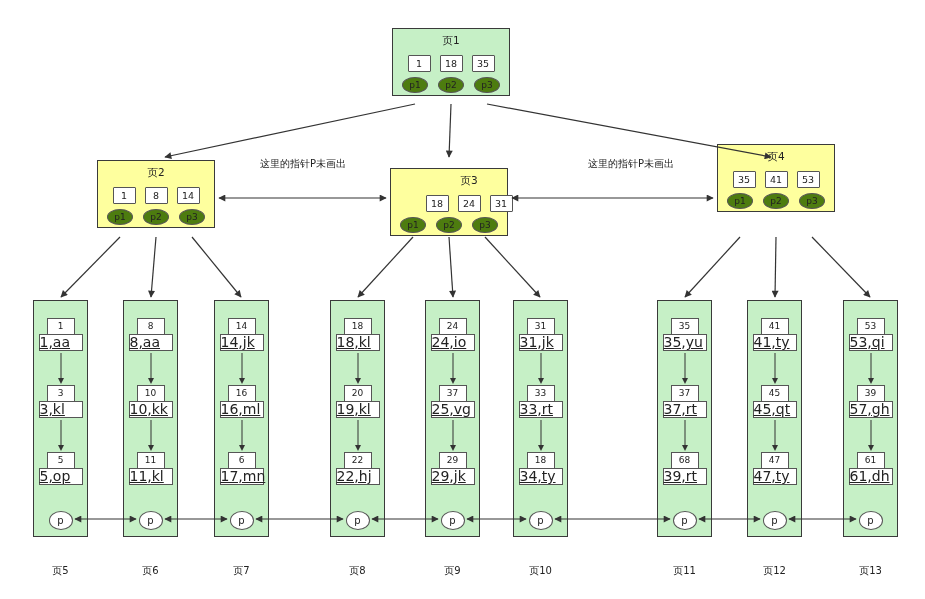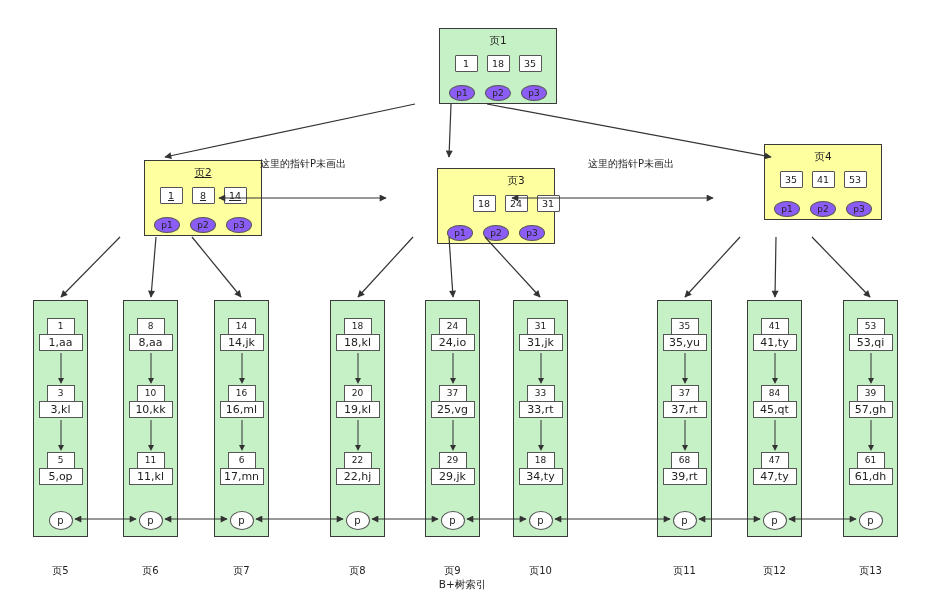--- a/index.html
+++ b/index.html
@@ -3,56 +3,55 @@
 <meta charset="utf-8">
 <style>
   html,body { margin:0; padding:0; background:#fff; }
   #stage {
     position:relative; width:925px; height:599px; overflow:hidden;
     font-family:"DejaVu Sans","Liberation Sans",sans-serif; color:#222;
     background:#fff;
   }
   
   .node {
-    position:absolute; width:118px; height:76px; box-sizing:border-box;
+    position:absolute; width:118px; height:68px; box-sizing:border-box;
     border:1.6px solid var(--border-color,#3a3a3a);
-    margin-left:47px;
   }
   .node-green { background:var(--leaf-fill,#c6f0c6); }
   .node-yellow { background:var(--internal-fill,#feff9e); }
   .node-title { text-align:center; font-size:10.5px; margin-top:5px; }
   .key-row { display:flex; justify-content:center; gap:9px; margin-top:7px; }
   .kbox {
     min-width:13px; padding:0 4px; height:15px; line-height:15px;
     font-size:9.5px; text-align:center; background:#fff;
     border:1.2px solid #555; border-radius:1px;
   }
   .ptr-row { position:absolute; left:0; right:0; bottom:2px; display:flex; justify-content:center; gap:10px; }
   .oval {
     width:26px; height:16px; box-sizing:border-box; border-radius:50%;
-    background:#8b5cf6; border:1.2px solid #555;
+    background:#4d7c0f; border:1.2px solid #555;
     font-size:9px; line-height:14px; text-align:center;
   }
   
   .leaf-wrap { position:absolute; top:300px; width:55px; }
   .leaf {
     width:55px; height:237px; box-sizing:border-box;
     border:1.6px solid var(--border-color,#3a3a3a);
     background:var(--leaf-fill,#c6f0c6);
     display:flex; flex-direction:column; align-items:center;
     padding-top:17px;
   }
   .entry { display:flex; flex-direction:column; align-items:center; }
   .kbox2 {
     width:26px; height:15px; line-height:15px; box-sizing:content-box;
     font-size:9px; text-align:center; background:#fff; border:1.1px solid #555;
   }
   .vbox {
     width:42px; height:15px; line-height:15px; margin-top:-1px;
-    font-size:11px; text-align:center; background:#fff; border:1.1px solid #555;
+    font-size:14px; background:#fff; border:1.1px solid #555;text-decoration:underline;
   }
   .gap { position:relative; height:34px; width:100%; }
   .gap::before {
     content:''; position:absolute; left:50%; top:2px; bottom:7px;
     border-left:1.4px solid var(--arrow-color,#333); transform:translateX(-50%);
   }
   .gap::after {
     content:''; position:absolute; left:50%; bottom:1px; transform:translateX(-50%);
     width:0; height:0; border-left:3.5px solid transparent; border-right:3.5px solid transparent;
     border-top:6px solid var(--arrow-color,#333);
@@ -84,21 +83,21 @@
       <div class="kbox">18</div>
       <div class="kbox">35</div>
     </div>
     <div class="ptr-row">
       <div class="oval">p1</div>
       <div class="oval">p2</div>
       <div class="oval">p3</div>
     </div>
   </div>
 
-  <div class="node node-yellow" style="left: 97px; top: 160px; text-decoration: underline;">
+  <div class="node node-yellow" style="left: 97px; top: 160px;">
     <div class="node-title">页2</div>
     <div class="key-row">
       <div class="kbox">1</div>
       <div class="kbox">8</div>
       <div class="kbox">14</div>
     </div>
     <div class="ptr-row">
       <div class="oval">p1</div>
       <div class="oval">p2</div>
       <div class="oval">p3</div>
@@ -282,21 +281,21 @@
   </div>
 
   <div class="leaf-wrap" style="left: 747px;">
     <div class="leaf">
       <div class="entry">
         <div class="kbox2">41</div>
         <div class="vbox">41,ty</div>
       </div>
       <div class="gap"></div>
       <div class="entry">
-        <div class="kbox2">84</div>
+        <div class="kbox2">45</div>
         <div class="vbox">45,qt</div>
       </div>
       <div class="gap"></div>
       <div class="entry">
         <div class="kbox2">47</div>
         <div class="vbox">47,ty</div>
       </div>
       <div class="pcircle">p</div>
     </div>
     <div class="leaf-label">页12</div>
@@ -320,21 +319,20 @@
       </div>
       <div class="pcircle">p</div>
     </div>
     <div class="leaf-label">页13</div>
   </div>
 </div>
 
   <div class="note" style="left:238px;">这里的指针P未画出</div>
   <div class="note" style="left:566px;">这里的指针P未画出</div>
 
-  <div class="caption">B+树索引</div>
 
   <svg id="arrows" width="925" height="599">
     <defs>
       <marker id="arw" viewBox="0 0 10 10" refX="9" refY="5" markerWidth="9" markerHeight="7" markerUnits="userSpaceOnUse" orient="auto-start-reverse">
         <path class="ah" d="M0,0 L10,5 L0,10 z"></path>
       </marker>
     </defs>
     <g>
       <line x1="415" y1="104" x2="165" y2="157" marker-end="url(#arw)"></line>
       <line x1="451" y1="104" x2="449" y2="157" marker-end="url(#arw)"></line>

